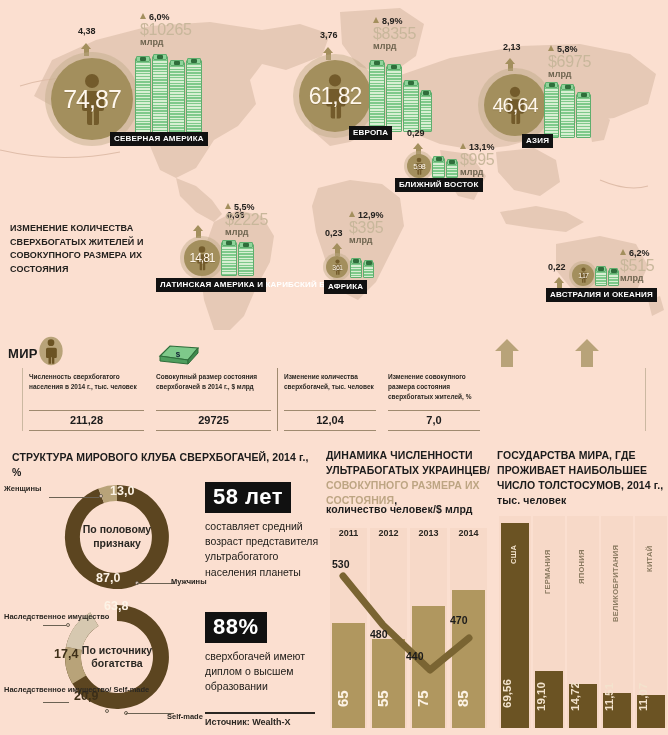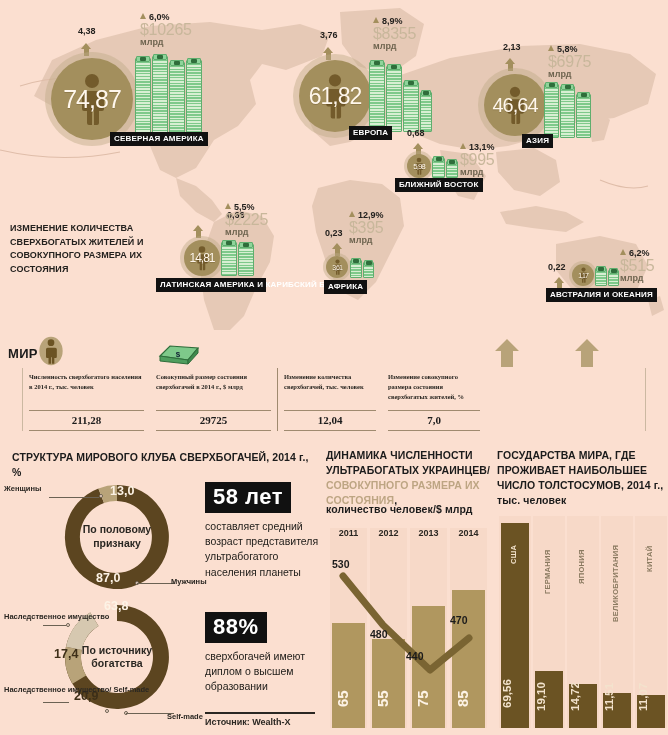--- a/index.html
+++ b/index.html
@@ -122,21 +122,21 @@
     position: absolute; left: 0; right: 0; top: 10px; text-align: left;
     font-size: 13px; font-weight: 700; letter-spacing: .3px;
   }
   .wicon { position: absolute; }
   #tbl {
     position: absolute; left: 14px; top: 32px; width: 624px;
     display: flex; border-left: 1px solid #cbb8a1; border-right: 1px solid #cbb8a1;
   }
   .tgroup { display: flex; border-right: 1px solid #9f8a6f; }
   .tgroup:last-child { border-right: none; }
-  .tcell { width: 127px; padding: 0 6px; font-family: Liberation Serif, serif; }
+  .tcell { width: 127px; padding: 0 6px; }
   .tcell.w2 { width: 104px; }
   .thead {
     font-size: 6.5px; line-height: 1.5; font-weight: 700; color: #2a2722;
     height: 42px; padding-top: 4px;
   }
   .tval {
     font-size: 11px; font-weight: 700; text-align: center;
     border-top: 1px solid #9f8a6f; border-bottom: 1px solid #9f8a6f;
     padding: 3px 0 4px;
   }
@@ -369,21 +369,21 @@
           <span class="tri"></span>
           <span>5,8%</span>
         </div>
       <div class="dol">$6975</div>
       <div class="mlrd">млрд</div>
     </div>
     <div class="rlabel" style="left:42px; top:92px;">АЗИЯ</div>
   </div>
 
   <div class="region" style="left:398px; top:128px;">
-    <div class="cnt" style="left:9px; top:0;">0,68</div>
+    <div class="cnt" style="left:9px; top:0;">0,29</div>
     <div class="uparrow" style="left:17px; top:14px;"><span class="arrow-shape"></span></div>
     <div class="pcircle" style="position:absolute; left:9px; top:26px; width:24px; height:24px; box-shadow:0 0 0 3px rgba(190,170,135,0.45);">
       <svg class="person" width="10" height="18" viewBox="0 0 30 52">
         <circle cx="15" cy="8" r="7" fill="#6b5323"></circle>
         <path d="M6,18 h18 a3,3 0 0 1 3,3 v15 a2,2 0 0 1 -2,2 h-3 v12 a2,2 0 0 1 -2,2 h-3 v-14 h-2 v14 h-3 a2,2 0 0 1 -2,-2 v-12 h-3 a2,2 0 0 1 -2,-2 v-15 a3,3 0 0 1 3,-3 z" fill="#6b5323"></path>
       </svg>
       <span class="pval" style="font-size:8px;">5,98</span>
     </div>
     <div class="money" style="left:34px; top:28px; width:26px; height:22px;">
       <div class="mstack" style="left:0;  width:13px; height:20px;">

